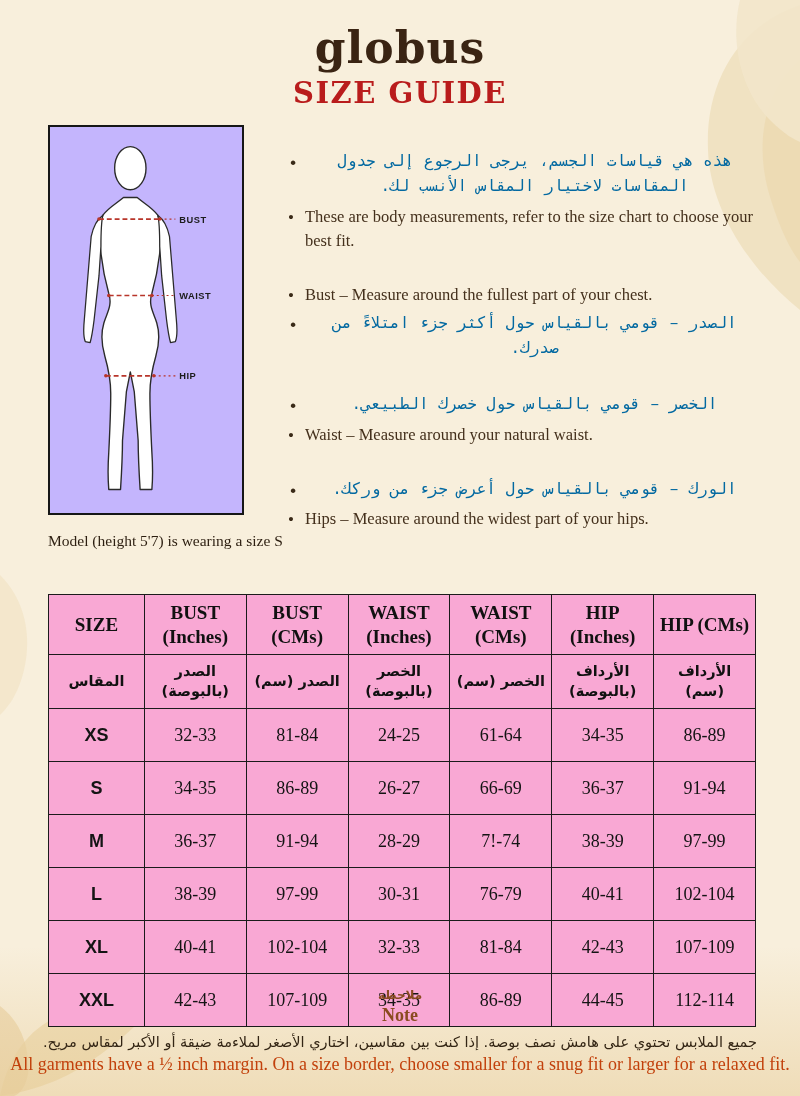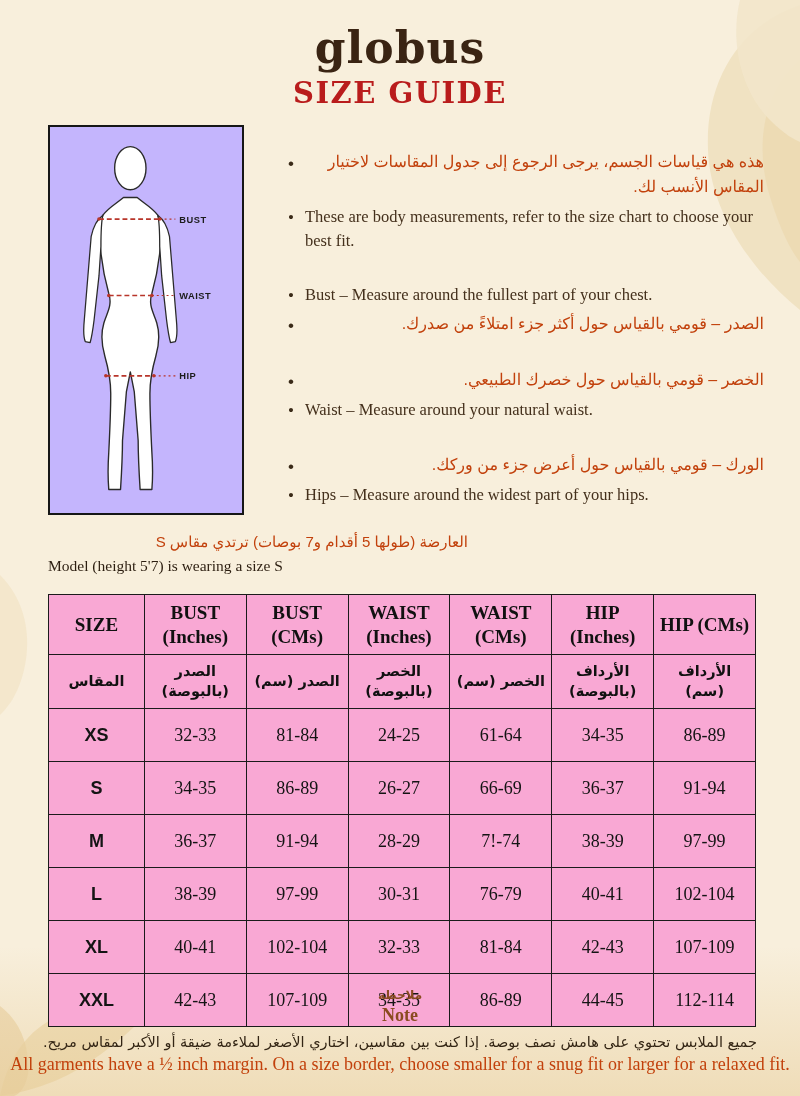--- a/index.html
+++ b/index.html
@@ -40,22 +40,22 @@
   .measure-label { font-family:"Liberation Sans", sans-serif; font-weight:bold; font-size:9.5px; fill:#1c1c1c; letter-spacing:0.5px; }
 
   .instructions { position:absolute; left:286px; top:150px; width:478px; }
   .bullet-group { margin-bottom:31px; }
   .bullet-item { position:relative; padding-left:19px; margin-bottom:5px; }
   .bullet-item::before {
     content:"\2022"; position:absolute; left:2px; top:1px;
     color:#3a2a18; font-size:17px;
   }
   .ar {
-    direction:rtl; unicode-bidi:isolate; text-align:right;
-    font-family:Liberation Sans, sans-serif; font-size:16px; line-height:1.55; color:#c2410c;
+    direction:rtl; unicode-bidi:isolate; text-align:center;
+    font-family:Liberation Mono, monospace; font-size:16px; line-height:1.55; color:#0369a1;
   }
   .en {
     font-family:"Liberation Serif", serif; font-size:16.5px; line-height:1.45; color:#44301c;
   }
 
   .model-note { position:absolute; left:48px; top:530px; width:420px; }
   .model-note .ar { font-size:15px; margin-bottom:2px; }
   .model-note .en { font-size:15.5px; color:#2c1e10; }
 
   table.size-table {
@@ -149,21 +149,20 @@
     <div class="bullet-item ar">الخصر – قومي بالقياس حول خصرك الطبيعي.</div>
     <div class="bullet-item en">Waist – Measure around your natural waist.</div>
   </div>
   <div class="bullet-group">
     <div class="bullet-item ar">الورك – قومي بالقياس حول أعرض جزء من وركك.</div>
     <div class="bullet-item en">Hips – Measure around the widest part of your hips.</div>
   </div>
 </div>
 
 <div class="model-note">
-  <div class="ar">العارضة (طولها 5 أقدام و7 بوصات) ترتدي مقاس S</div>
   <div class="en">Model (height 5'7) is wearing a size S</div>
 </div>
 
 <table class="size-table">
   <colgroup>
     <col style="width:96px">
       <col style="width:102px">
       <col style="width:102px">
       <col style="width:102px">
     <col style="width:102px">

